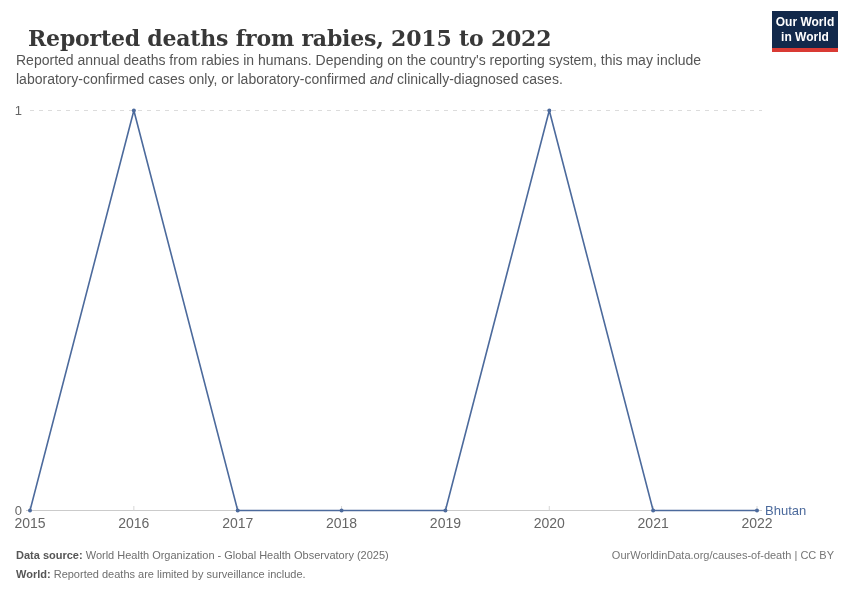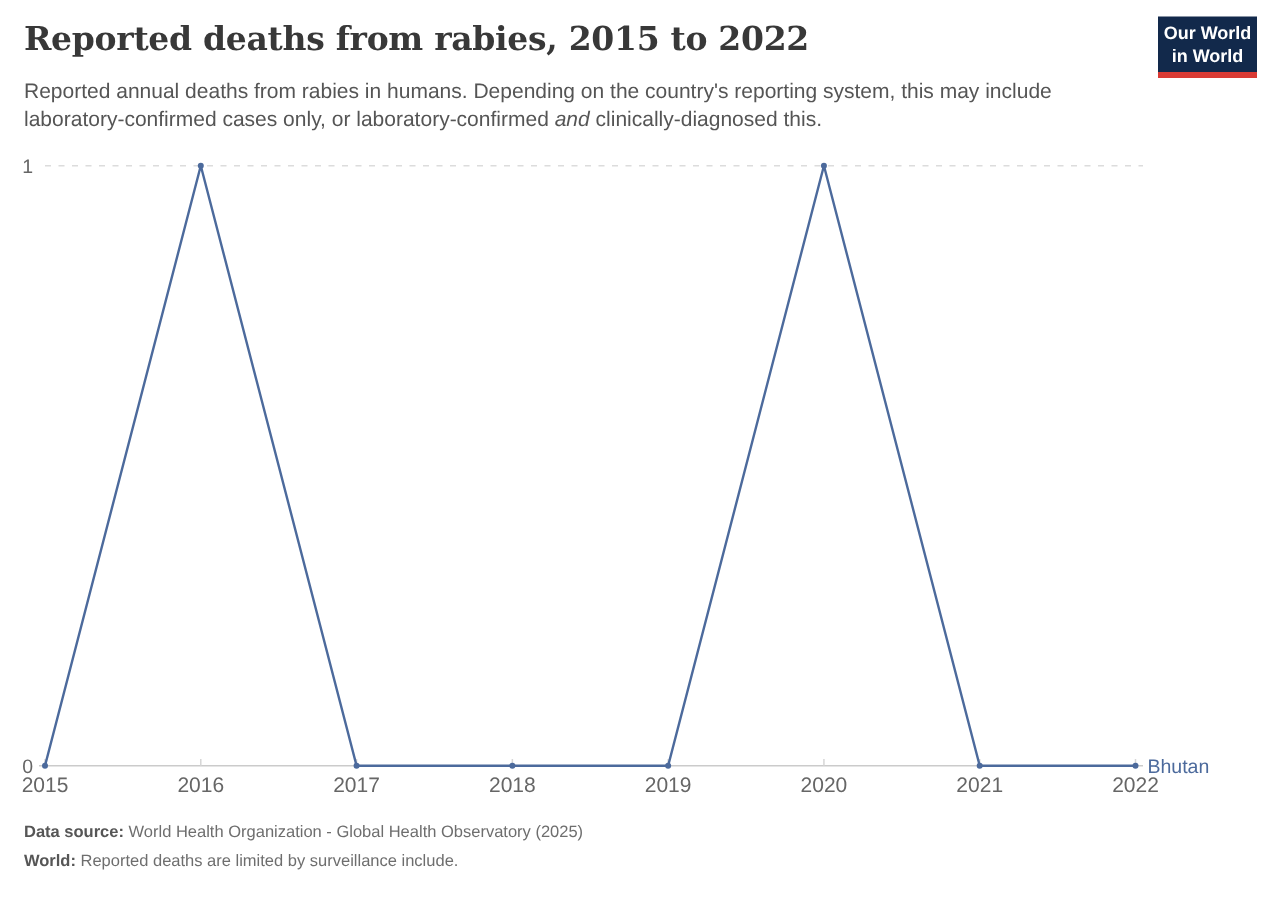--- a/index.html
+++ b/index.html
@@ -1,21 +1,21 @@
 <!DOCTYPE html>
 <html><head>
 <meta charset="utf-8">
 <style>
   html,body{margin:0;padding:0;background:#ffffff;}
   .frame{
     position:relative;width:850px;height:600px;background:#ffffff;overflow:hidden;
     font-family:"Liberation Sans",sans-serif;
   }
   .title{
-    position:absolute;left:16px;top:13px;margin:0;
+    position:absolute;left:16px;top:13px;margin:12px;
     font-family:"DejaVu Serif","Liberation Serif",serif;
     font-size:22px;font-weight:700;color:#383838;letter-spacing:-0.2px;
   }
   .subtitle{
     position:absolute;left:16px;top:51px;margin:0;width:742px;
     font-size:14px;line-height:19px;color:#555555;
   }
   .subtitle em{font-style:italic;}
   .logo{
     position:absolute;left:772px;top:11px;width:66px;
@@ -37,21 +37,21 @@
   .foot-label{font-weight:700;color:#565656;}
   .foot-right{color:#757575;white-space:nowrap;}
 </style>
 </head>
 <body>
 
 <div class="frame">
 
   <h1 class="title">Reported deaths from rabies, 2015 to 2022</h1>
 
-  <p class="subtitle"><span>Reported annual deaths from rabies in humans. Depending on the country's reporting system, this may include laboratory-confirmed cases only, or laboratory-confirmed </span><em>and</em><span> clinically-diagnosed this.</span></p>
+  <p class="subtitle"><span>Reported annual deaths from rabies in humans. Depending on the country's reporting system, this may include laboratory-confirmed cases only, or laboratory-confirmed </span><em>and</em><span> clinically-diagnosed cases.</span></p>
 
   <div class="logo" style="background: rgb(18, 41, 75);">
     <div>Our World</div>
     <div>in World</div>
     <div class="accent-bar" style="background: rgb(217, 58, 52);"></div>
   </div>
 
   <svg id="chart" width="850" height="600" viewBox="0 0 850 600">
       <line x1="26" y1="510.5" x2="762" y2="510.5" stroke="#cbcbcb" stroke-width="1"></line>
       <text x="22" y="515" text-anchor="end" class="yval-label">0</text>
@@ -83,15 +83,16 @@
       <circle cx="653.1428571428571" cy="510.5" r="2" fill="#4c6a9c"></circle>
       <circle cx="757" cy="510.5" r="2" fill="#4c6a9c"></circle>
       <text x="765" y="515" fill="#4c6a9c" class="entity-label">Bhutan</text>
     </svg>
 
   <div class="footer">
     <div class="foot-left">
       <div><span class="foot-label">Data source:</span><span> World Health Organization - Global Health Observatory (2025)</span></div>
       <div><span class="foot-label">World:</span><span> Reported deaths are limited by surveillance include.</span></div>
     </div>
+    <div class="foot-right">OurWorldinData.org/causes-of-death | CC BY</div>
   </div>
 
 </div>
 
 </body></html>

